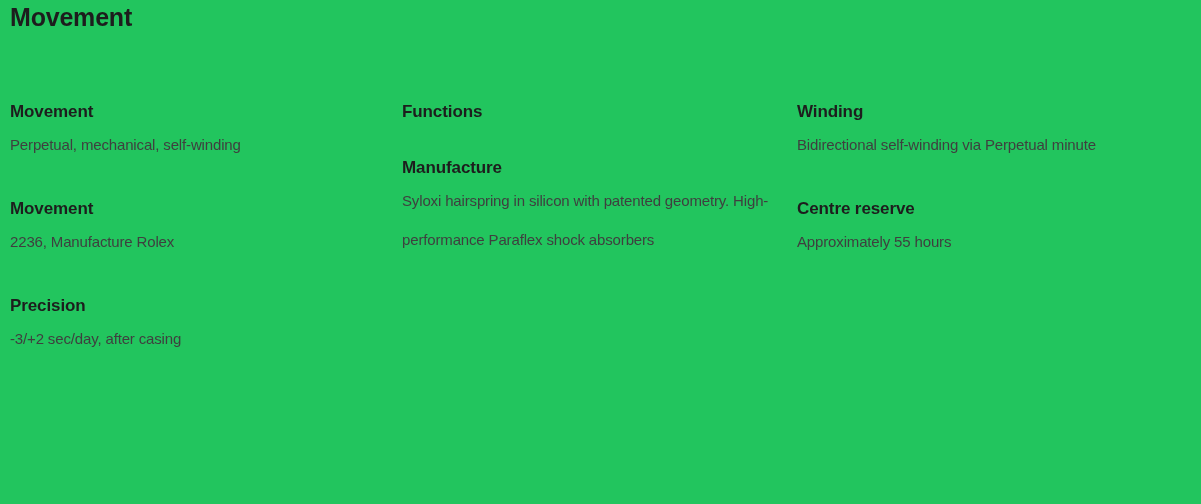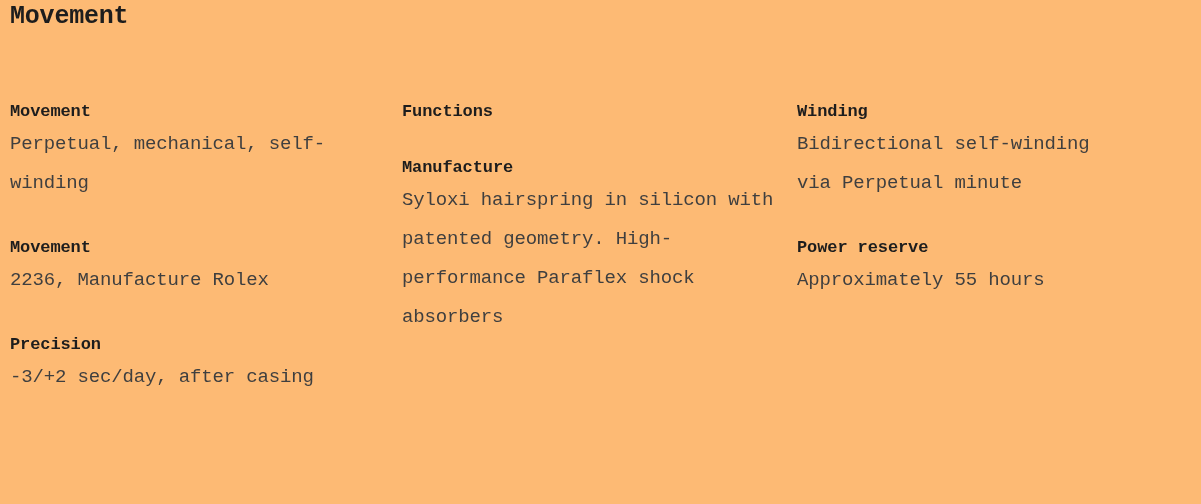--- a/index.html
+++ b/index.html
@@ -15,22 +15,21 @@
     font-family: "Liberation Sans", sans-serif;
     -webkit-font-smoothing: antialiased;
   }
 
   .spec-panel {
     position: relative;
     width: 1201px;
     height: 504px;
     box-sizing: border-box;
     padding: 0;
-    background: #fdba74;
-    font-family: Liberation Mono, monospace;
+    background: #22c55e;
   }
 
   .panel-title {
     position: absolute;
     left: 10px;
     top: 0px;
     margin: 0;
     font-size: 25px;
     line-height: 34px;
     font-weight: bold;
@@ -68,21 +67,21 @@
     margin: 0 0 2px 0;
     font-size: 17px;
     line-height: 23px;
     font-weight: bold;
     letter-spacing: -0.1px;
     color: #1d1d1d;
   }
 
   .spec-value {
     margin: 0;
-    font-size: 19px;
+    font-size: 15px;
     line-height: 39px;
     font-weight: normal;
     letter-spacing: -0.15px;
     color: #3f3f3f;
   }
 
   
   .col-1 .spec-value { max-width: 330px; }
   .col-2 .spec-value { max-width: 372px; }
   .col-3 .spec-value { max-width: 300px; }
@@ -129,20 +128,20 @@
     </div>
 
     <div class="spec-column col-3">
 
       <div class="spec-group">
         <div class="spec-heading">Winding</div>
         <div class="spec-value">Bidirectional self-winding via Perpetual minute</div>
       </div>
 
       <div class="spec-group">
-        <div class="spec-heading">Power reserve</div>
+        <div class="spec-heading">Centre reserve</div>
         <div class="spec-value">Approximately 55 hours</div>
       </div>
 
     </div>
 
   </div>
 </div>
 
 </body></html>

